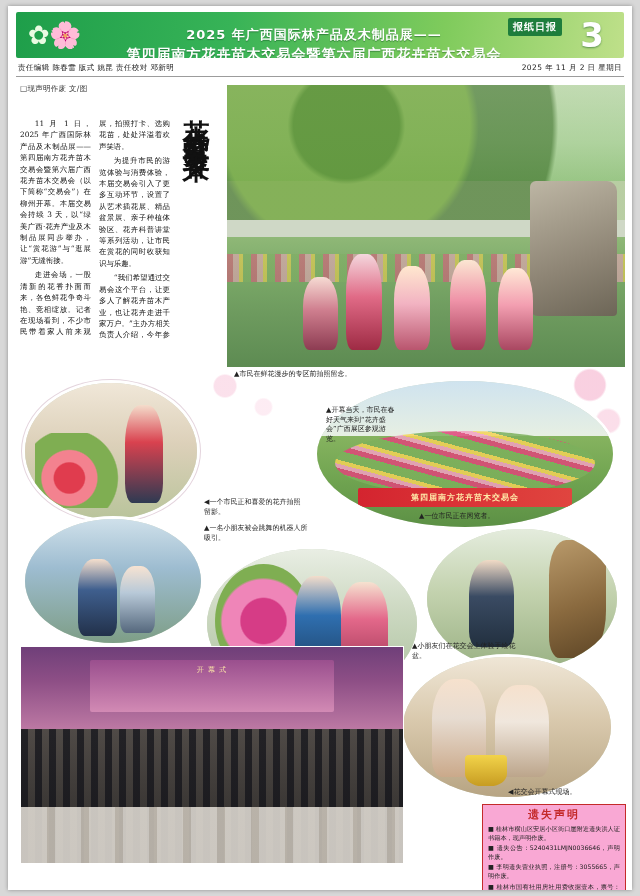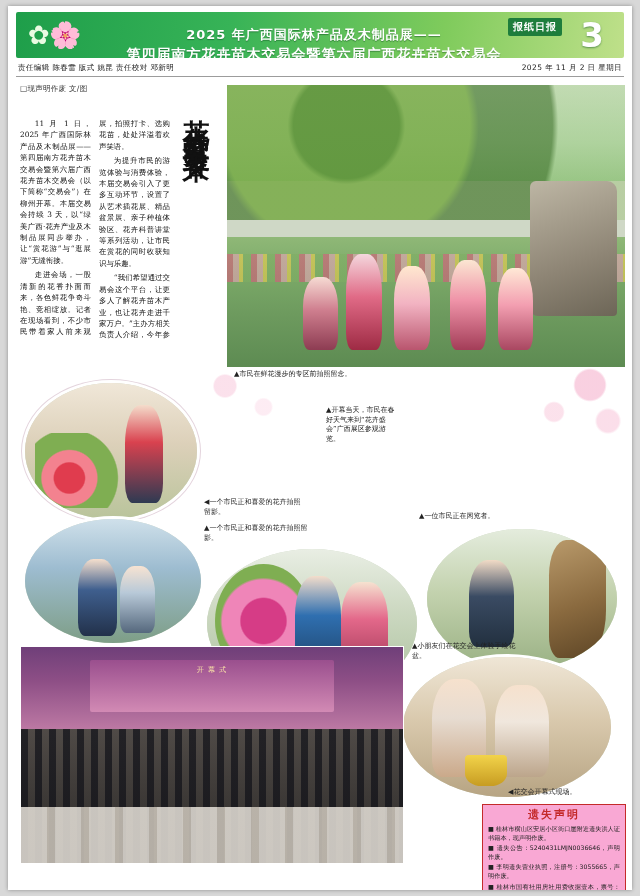--- a/index.html
+++ b/index.html
@@ -242,28 +242,36 @@
   <div class="blossom b1"></div>
   <div class="blossom b2"></div>
 
   <div class="ph photo-o1">
     <div class="bg"></div>
       <div class="flw"></div>
       <div class="person"></div>
   </div>
   <div class="cap" style="left:196px;top:492px;width:100px;">◀一个市民正和喜爱的花卉拍照留影。</div>
 
+  <div class="ph photo-o2">
+    <div class="sky"></div>
+      <div class="field"></div>
+      <div class="beds"></div>
+    <div class="banner">
+        <span>第四届南方花卉苗木交易会</span>
+      </div>
+  </div>
   <div class="cap" style="left:318px;top:400px;width:70px;">▲开幕当天，市民在春好天气来到“花卉盛会”广西展区参观游览。</div>
 
   <div class="ph photo-o3">
     <div class="bg"></div>
       <div class="kid"></div>
       <div class="kid2"></div>
   </div>
-  <div class="cap" style="left:196px;top:518px;width:104px;">▲一个市民正和喜爱的花卉拍照留影。</div>
+  <div class="cap" style="left:196px;top:518px;width:104px;">▲一名小朋友被会跳舞的机器人所吸引。</div>
 
   <div class="ph photo-o4">
     <div class="bg"></div>
       <div class="bloom"></div>
       <div class="p1"></div>
       <div class="p2"></div>
   </div>
 
   <div class="ph photo-o5">
     <div class="bg"></div>

